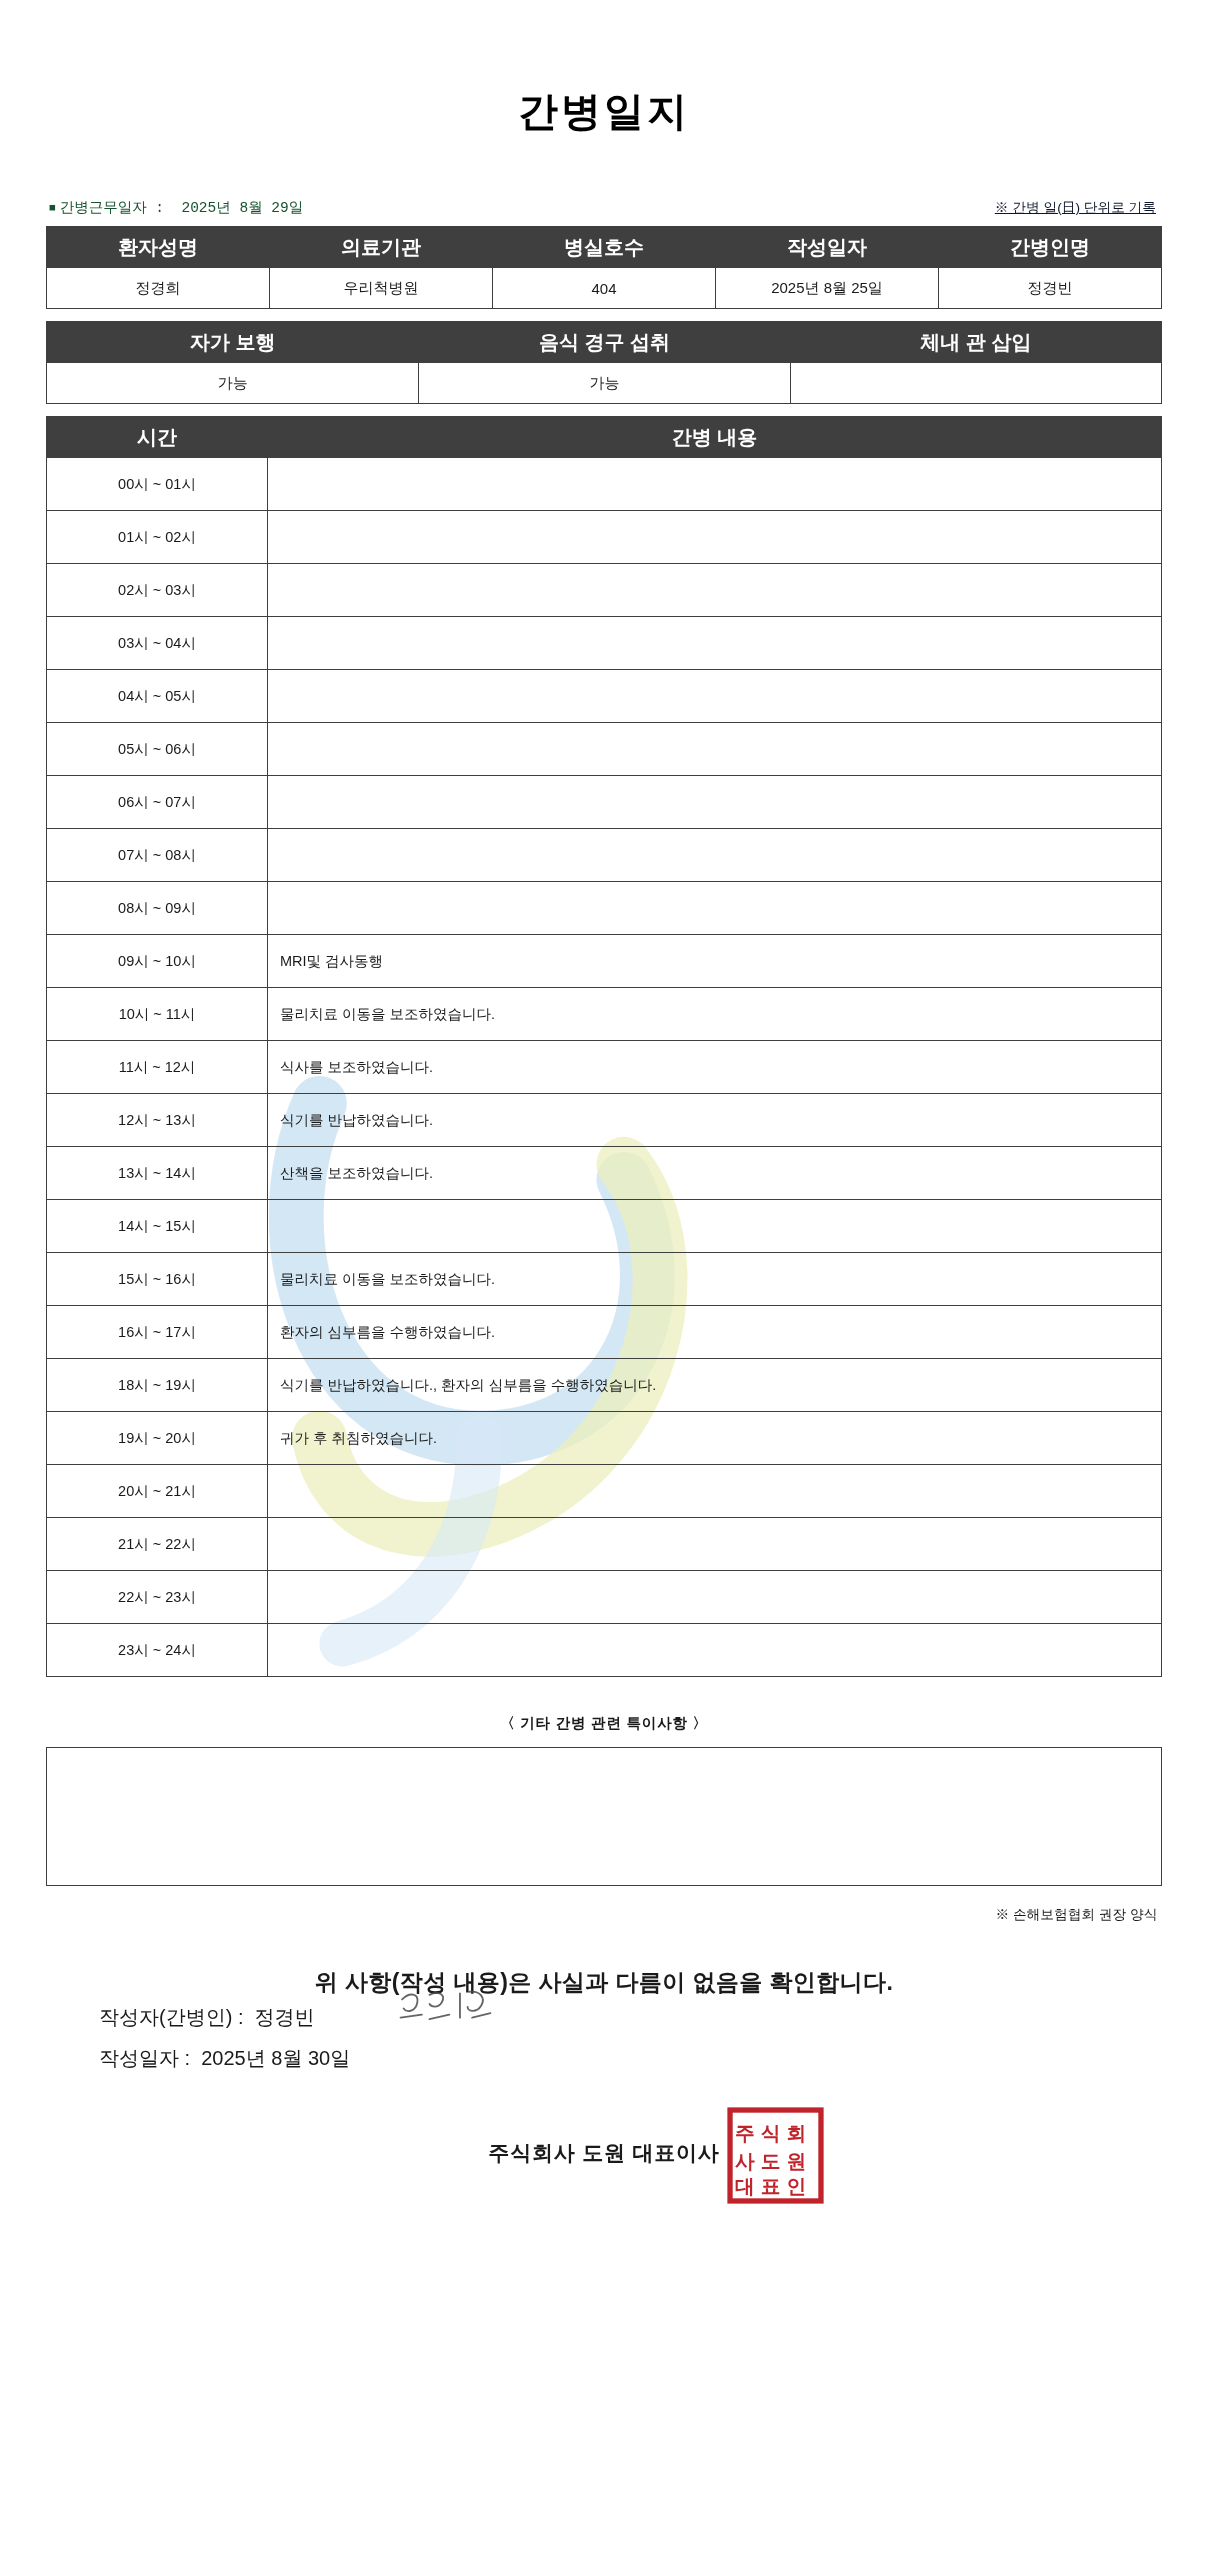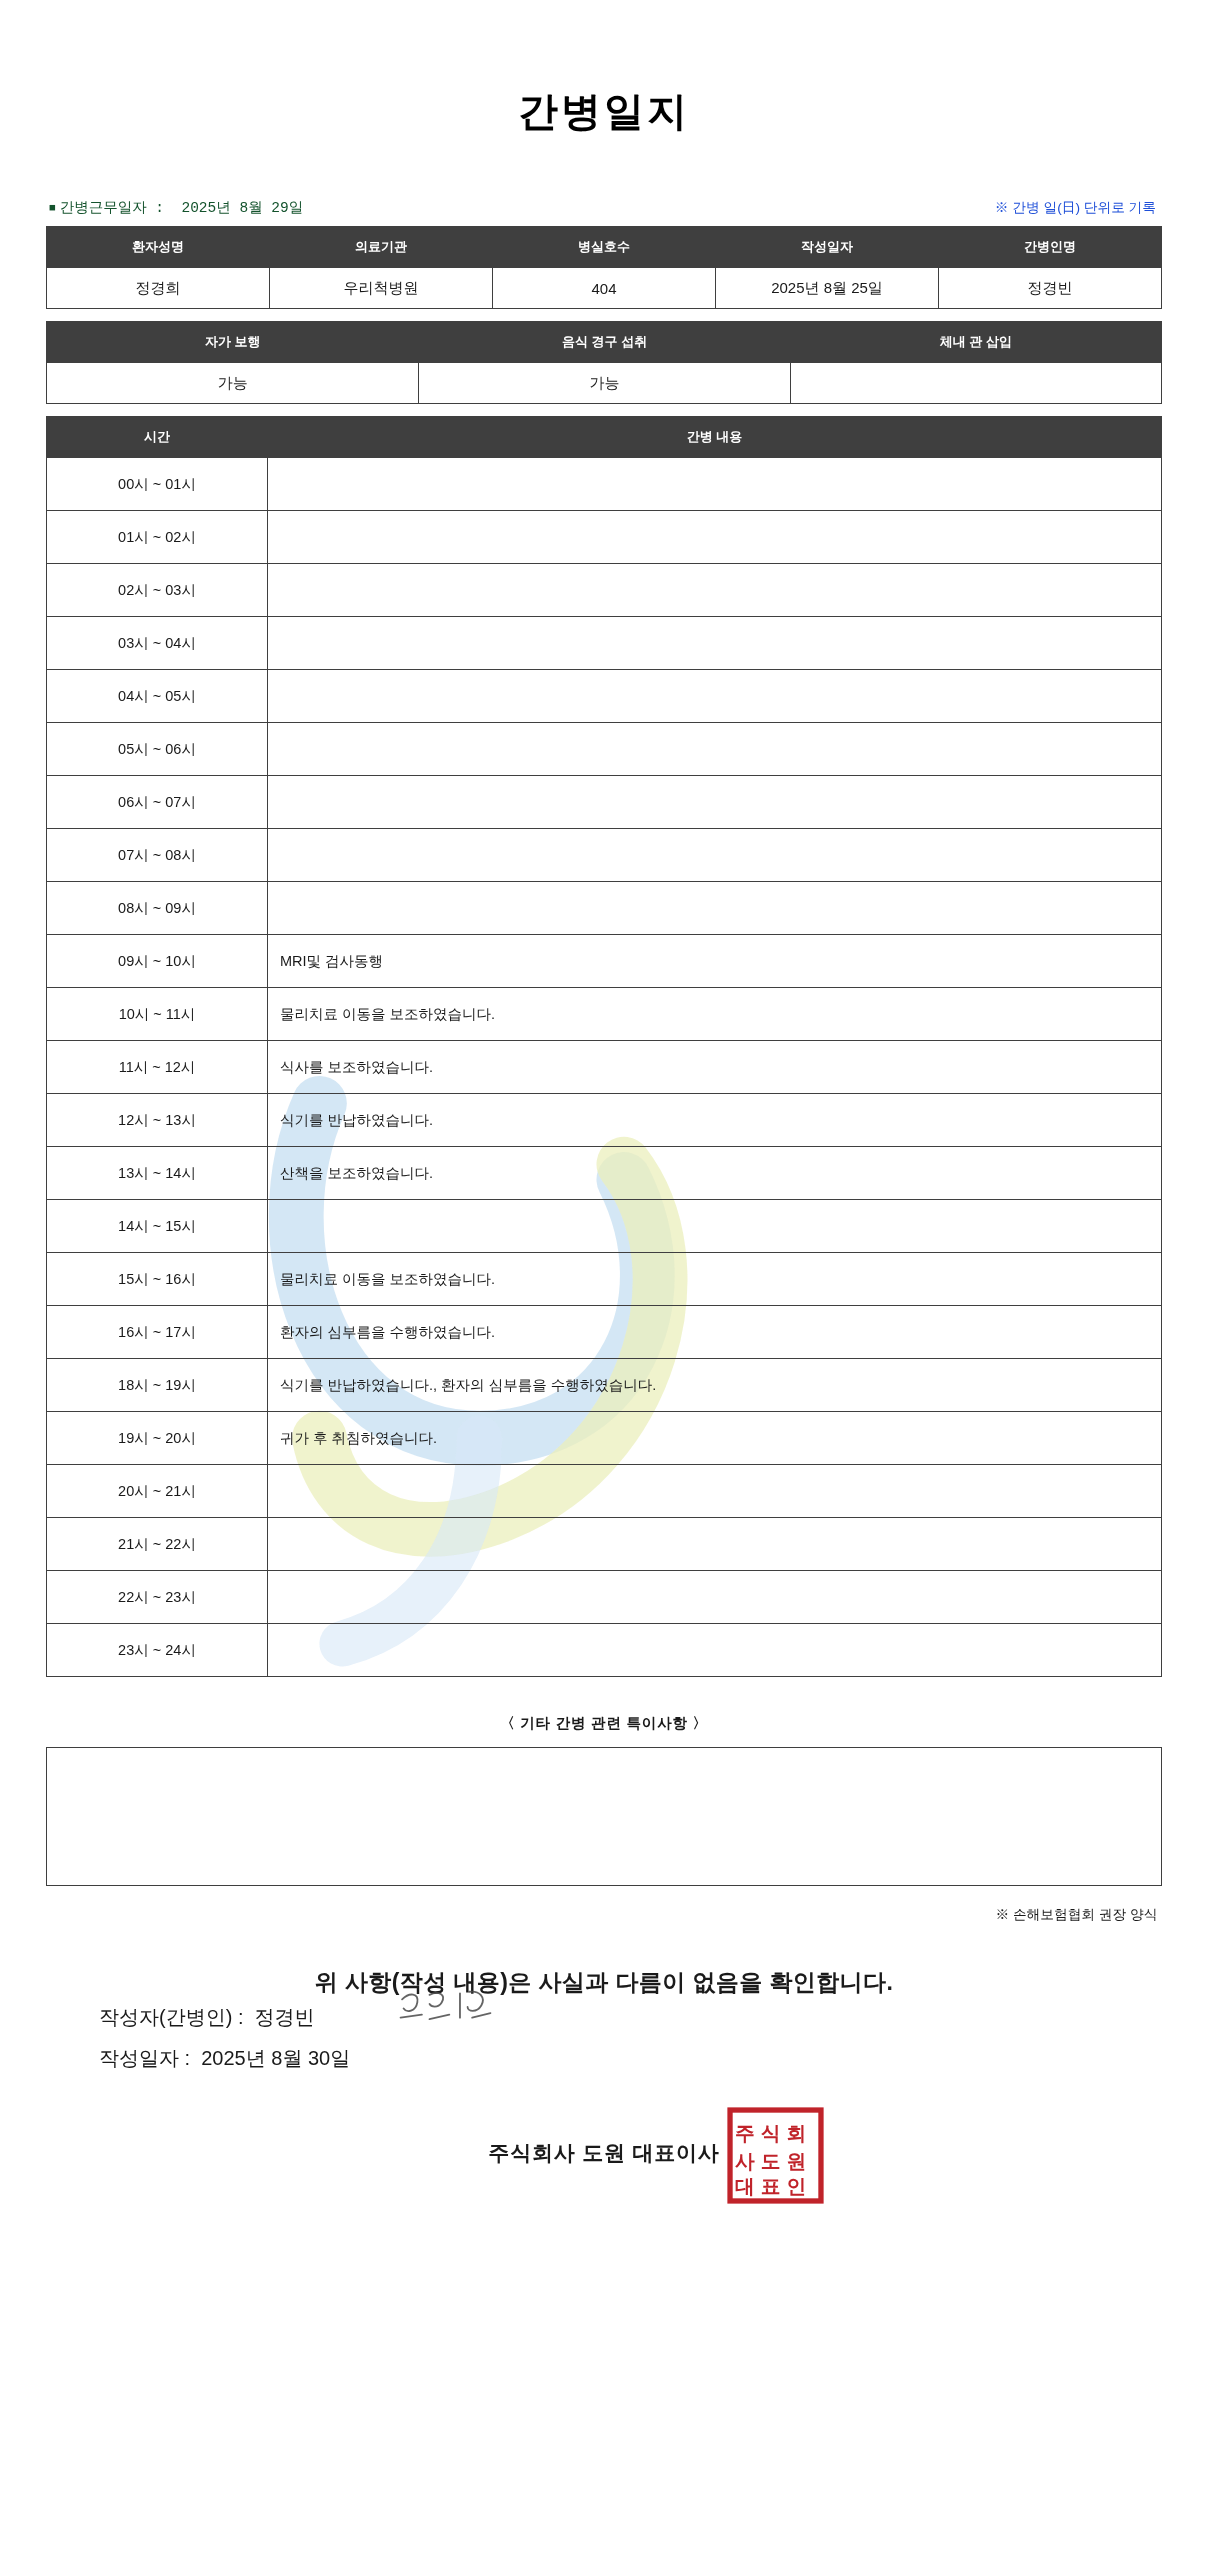--- a/index.html
+++ b/index.html
@@ -60,21 +60,22 @@
     font-weight: normal;
     font-family: Liberation Mono, monospace;
   }
   .meta-left .bullet {
     font-size: 11.4px;
     margin-right: 3.8px;
     vertical-align: 1.5px;
   }
   .meta-right {
     font-size: 13.7px;
-    color: #1d4ed8;
+    color: #0f172a;
+    text-decoration: underline;
   }
 
   table {
     border-collapse: collapse;
     width: 100%;
     table-layout: fixed;
   }
   .tbl {
     margin-top: 9px;
   }
@@ -85,21 +86,21 @@
     font-size: 15px;
     font-weight: normal;
     padding: 0 4.6px;
     box-sizing: border-box;
     background: #fff;
   }
   .tbl th {
     background: #3f3f3f;
     color: #ffffff;
     font-weight: bold;
-    font-size: 13px;
+    font-size: 20px;
   }
   .tbl.second { margin-top: 12px; }
   .tbl.hours  { margin-top: 12px; }
 
   .tbl.hours td.hour-cell {
     width: 221px;
     font-size: 14.5px;
     height: 53px;
   }
   .tbl.hours th.hour-head { width: 221px; }

